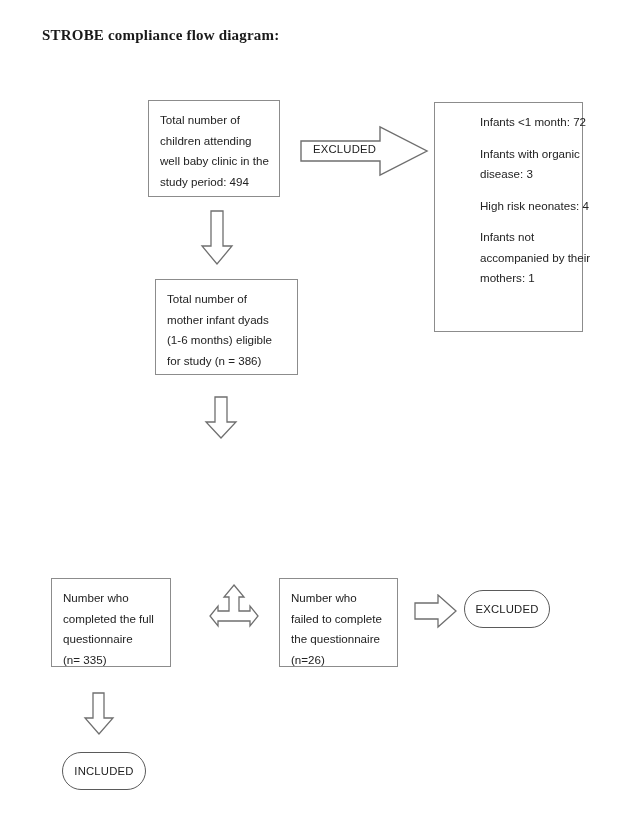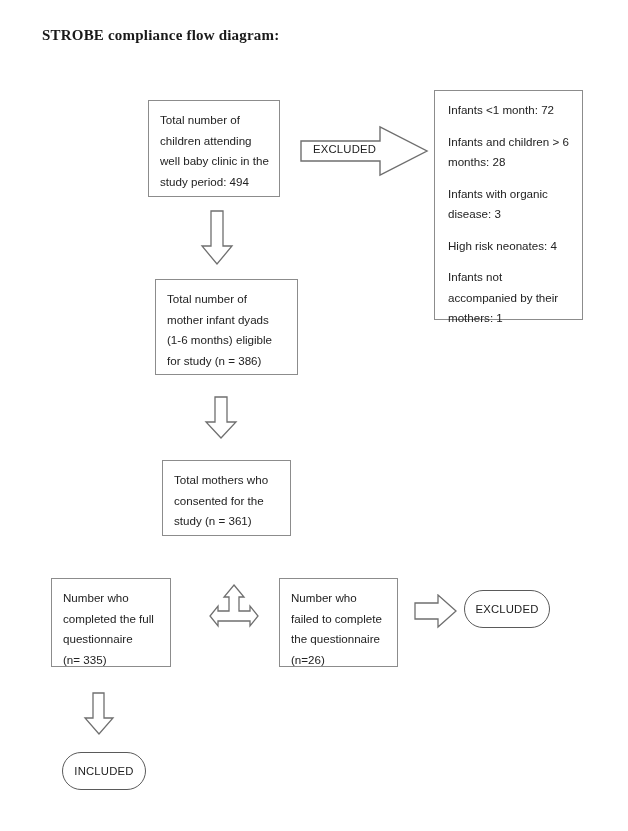--- a/index.html
+++ b/index.html
@@ -92,28 +92,24 @@
       <div class="ln">well baby clinic in the</div>
       <div class="ln">study period: 494</div>
     </div>
   </div>
 
   <svg class="shape" style="left:300px; top:124px;" width="130" height="54" viewBox="0 0 130 54">
     <polygon points="1,17 80,17 80,3 127,27 80,51 80,37 1,37" fill="#ffffff" stroke="#6f6f6f" stroke-width="1.4"></polygon>
   </svg>
   <div class="arrowlabel" style="left:313px; top:143px;">EXCLUDED</div>
 
-  <div class="box boxlist" style="left:434px; top:90px; width:149px; height:230px;">
+  <div class="box boxlist" style="left:434px; top:102px; width:149px; height:230px;padding-left:32px;">
     <div class="inner">
       <div class="para">
         <div class="ln">Infants &lt;1 month: 72</div>
-      </div>
-      <div class="para">
-        <div class="ln">Infants and children &gt; 6</div>
-        <div class="ln">months: 28</div>
       </div>
       <div class="para">
         <div class="ln">Infants with organic</div>
         <div class="ln">disease: 3</div>
       </div>
       <div class="para">
         <div class="ln">High risk neonates: 4</div>
       </div>
       <div class="para">
         <div class="ln">Infants not</div>
@@ -133,27 +129,20 @@
       <div class="ln">mother infant dyads</div>
       <div class="ln">(1-6 months) eligible</div>
       <div class="ln">for study (n = 386)</div>
     </div>
   </div>
 
   <svg class="shape" style="left:204px; top:396px;" width="34" height="44" viewBox="0 0 34 44">
     <polygon points="11,1 23,1 23,26 32,26 17,42 2,26 11,26" fill="#ffffff" stroke="#6f6f6f" stroke-width="1.3"></polygon>
   </svg>
 
-  <div class="box" style="left:162px; top:460px; width:129px; height:76px;">
-    <div class="inner">
-      <div class="ln">Total mothers who</div>
-      <div class="ln">consented for the</div>
-      <div class="ln">study (n = 361)</div>
-    </div>
-  </div>
 
   <svg class="shape" style="left:208px; top:583px;" width="52" height="54" viewBox="0 0 52 54">
     <polygon points="26,2 36,14 31,14 31,28 42,28 42,23 50,33 42,43 42,38 10,38 10,43 2,33 10,23 10,28 21,28 21,14 16,14" fill="#ffffff" stroke="#6f6f6f" stroke-width="1.3" stroke-linejoin="miter"></polygon>
   </svg>
 
   <div class="box" style="left:51px; top:578px; width:120px; height:89px;">
     <div class="inner">
       <div class="ln">Number who</div>
       <div class="ln">completed the full</div>
       <div class="ln">questionnaire</div>

